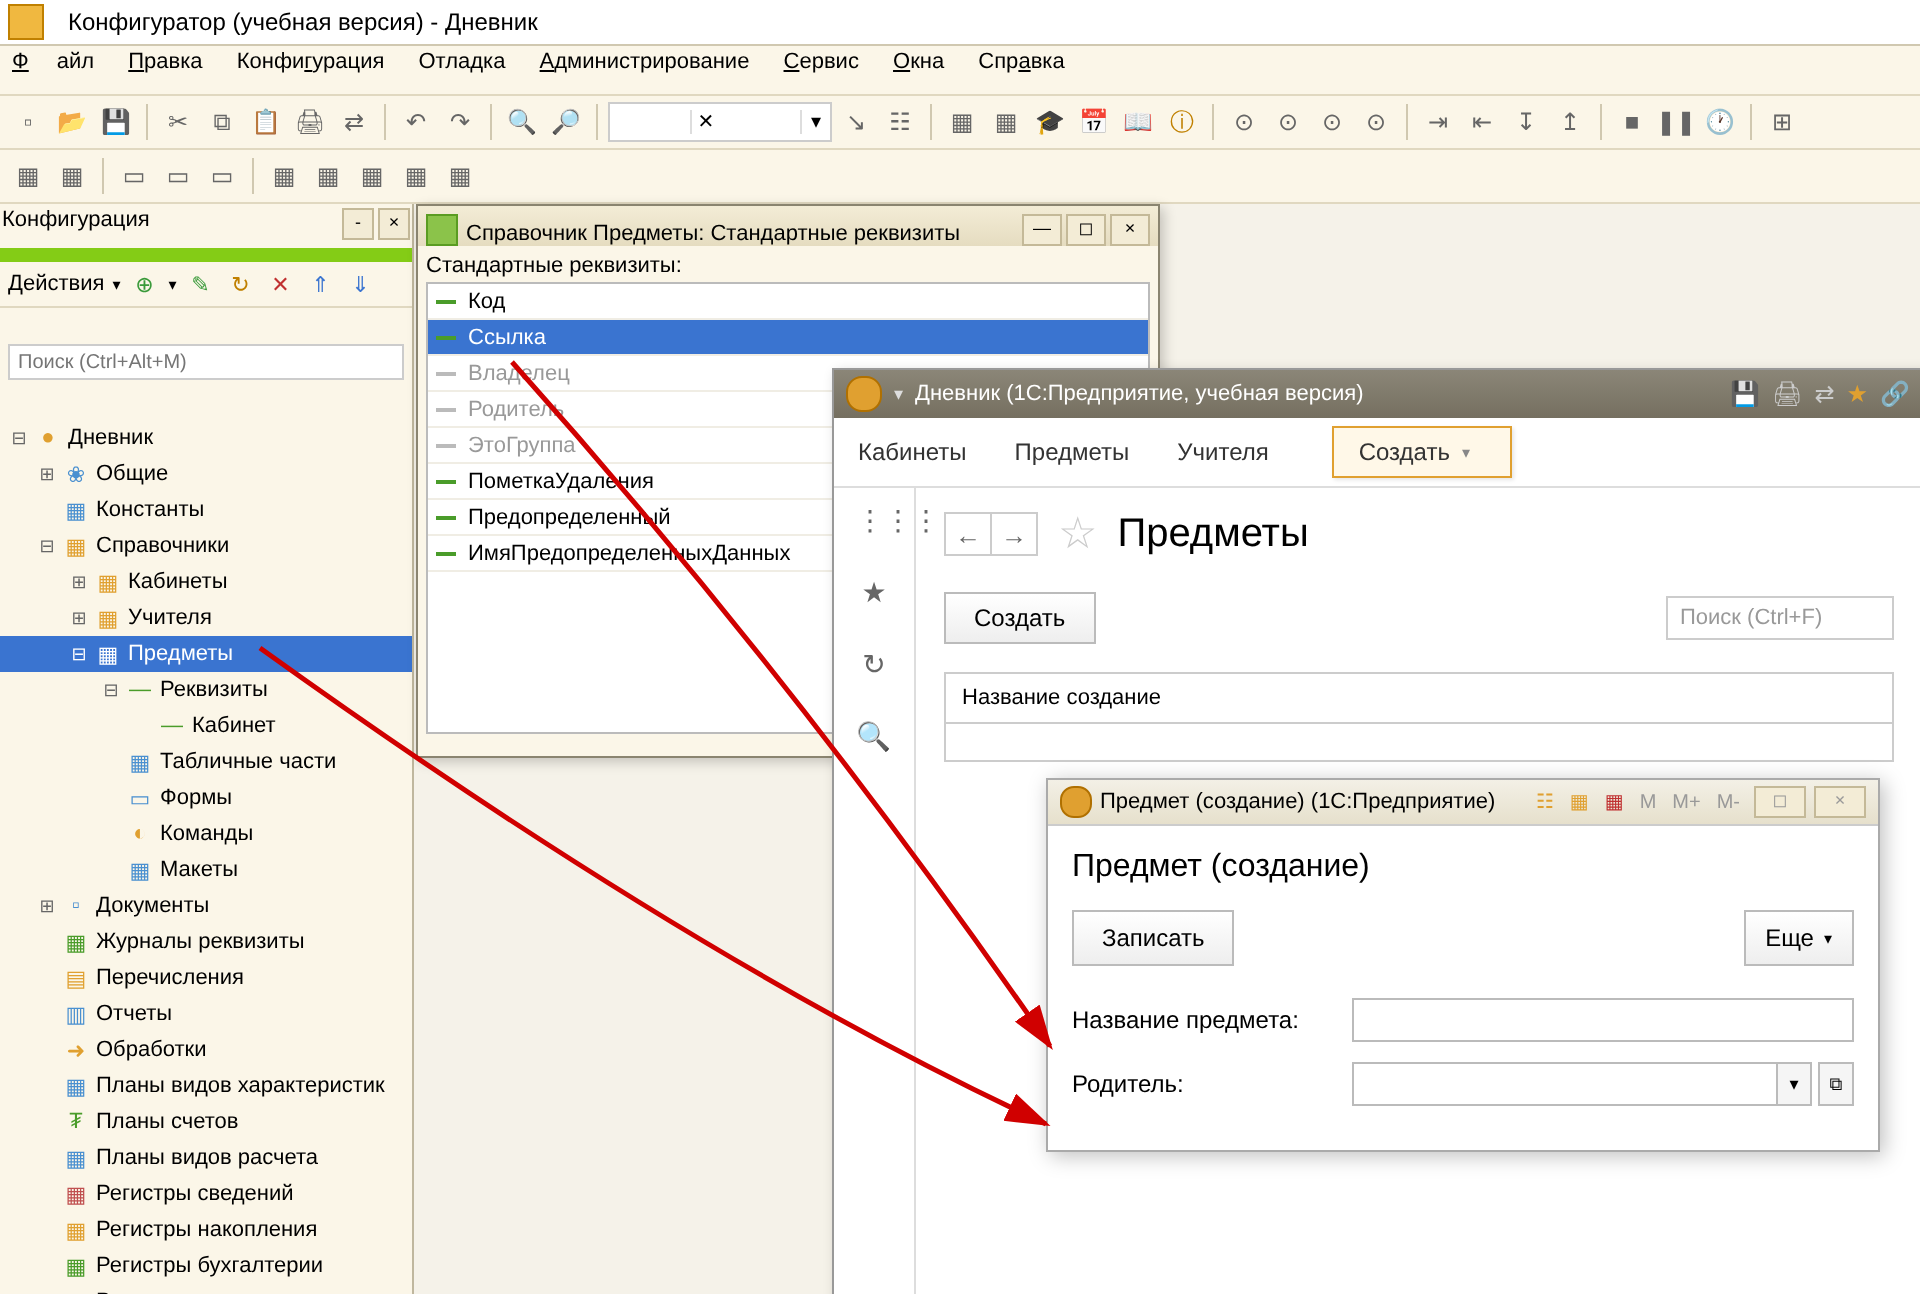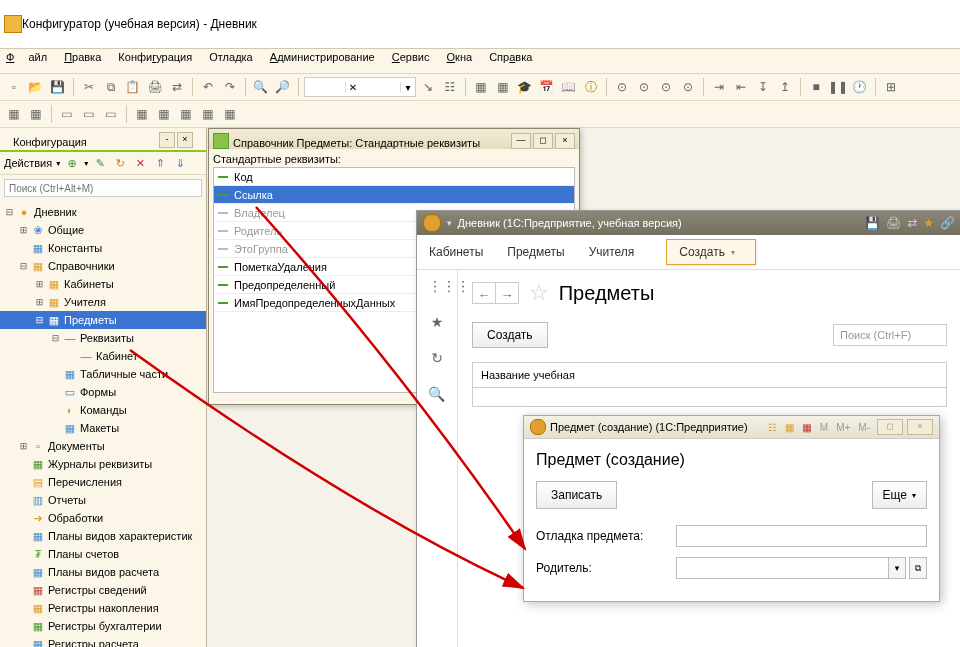--- a/index.html
+++ b/index.html
@@ -1,35 +1,35 @@
 <!DOCTYPE html>
 <html><head>
 <meta charset="utf-8">
 <style>
 html,body{margin:0;padding:0;font-family:Tahoma,Verdana,sans-serif;font-size:11px;background:#f5f2e9;color:#000;overflow:hidden;width:960px;height:647px}
-.titlebar{background:#fff;height:22px;line-height:22px;padding:13px 4px;font-size:12px;display:flex;align-items:center;gap:0;border-bottom:1px solid #d0c8b0}
+.titlebar{background:#fff;height:22px;line-height:22px;padding:0 4px;font-size:12px;display:flex;align-items:center;gap:12px;border-bottom:1px solid #d0c8b0}
 .titlebar .ticon{width:16px;height:16px;background:#f0b840;border:1px solid #c08000}
 .menubar{background:#fbf6e8;height:20px;padding:2px 6px;border-bottom:1px solid #e0d8c0}
 .menubar span{margin-right:14px;cursor:default}
 .menubar u{text-decoration:underline}
 .toolbar{background:#fbf6e8;height:26px;border-bottom:1px solid #e0d8c0;display:flex;align-items:center;padding:0 4px;gap:2px}
 .toolbar .tb{width:20px;height:20px;display:flex;align-items:center;justify-content:center;font-size:12px;color:#666;border-radius:2px}
 .toolbar .sep{width:1px;height:18px;background:#d0c8b0;margin:0 3px}
 .toolbar .combo{width:110px;height:18px;border:1px solid #ccc;background:#fff;display:flex;align-items:center;font-size:10px}
 .toolbar .combo .cx{margin-left:auto;width:14px;text-align:center;border-left:1px solid #ddd}
 .workspace{position:relative;height:585px;background:#f5f2e9}
 
 
 .panel-config{position:absolute;left:0;top:0;width:206px;height:585px;background:#fbf6e8;border-right:1px solid #bfb79e}
-.panel-title{height:18px;background:#fbf6e8;padding:2px 13px;font-size:11px;display:flex;align-items:flex-end;border-bottom:2px solid #84cc16}
+.panel-title{height:18px;background:#fbf6e8;padding:2px 1px;font-size:11px;display:flex;align-items:flex-start;border-bottom:7px solid #84cc16}
 .panel-title .pt-btns{margin-left:auto;display:flex;gap:2px}
 .panel-title .pt-btn{width:14px;height:14px;border:1px solid #c4b998;background:#f3ecd6;text-align:center;line-height:12px;font-size:9px}
 .panel-actions{height:22px;display:flex;align-items:center;padding:0 4px;gap:4px;border-bottom:1px solid #e0d8c0;font-size:11px}
 .panel-actions .ab{width:16px;height:16px;display:flex;align-items:center;justify-content:center;font-size:11px}
-.search-box{margin:4px 4px}
+.search-box{margin:18px 4px}
 .search-box input{width:100%;height:18px;border:1px solid #ccc;padding:0 4px;font-size:10px;color:#999;box-sizing:border-box}
 .tree{padding:2px 0;overflow:auto;height:520px}
 .tree-row{display:flex;align-items:center;height:18px;padding-left:4px;white-space:nowrap;cursor:default}
 .tree-row.selected{background:#3a74d0;color:#fff}
 .tree-row .exp{width:11px;height:11px;margin-right:2px;font-size:9px;text-align:center;color:#666}
 .tree-row .ico{width:14px;height:14px;margin-right:3px;display:inline-flex;align-items:center;justify-content:center;font-size:11px}
 .tree-row.d1{padding-left:18px}
 .tree-row.d2{padding-left:34px}
 .tree-row.d3{padding-left:50px}
 .tree-row.d4{padding-left:66px}
@@ -429,21 +429,21 @@
             <div class="nb">→</div>
           </div>
           <span class="star">☆</span>
           <h1>Предметы</h1>
         </div>
         <div class="ent-actions">
           <div class="btn">Создать</div>
           <div class="srch">Поиск (Ctrl+F)</div>
         </div>
         <div class="ent-table">
-          <div class="th">Название учебная</div>
+          <div class="th">Название создание</div>
           <div class="tbody"></div>
         </div>
 
         <div class="dlg">
           <div class="dlg-title">
             <span class="di"></span>
             <span>Предмет (создание)  (1С:Предприятие)</span>
             <span class="db">
               <span style="color:#e0a030">☷</span>
               <span style="color:#e0a030">▦</span>
@@ -458,21 +458,21 @@
           <div class="dlg-body">
             <h2>Предмет (создание)</h2>
             <div class="dlg-btns">
               <div class="btn-sec">Записать</div>
               <div class="btn-more">
                   <span>Еще</span>
                   <span class="dd">▾</span>
                 </div>
             </div>
             <div class="frm-row">
-              <label>Отладка предмета:</label>
+              <label>Название предмета:</label>
               <input type="text" style="">
             </div>
             <div class="frm-row">
               <label>Родитель:</label>
               <div class="combo-inp">
                 <input type="text" value="" style="">
                 <div class="cbtn">▾</div>
                 <div class="cbtn">⧉</div>
               </div>
             </div>

